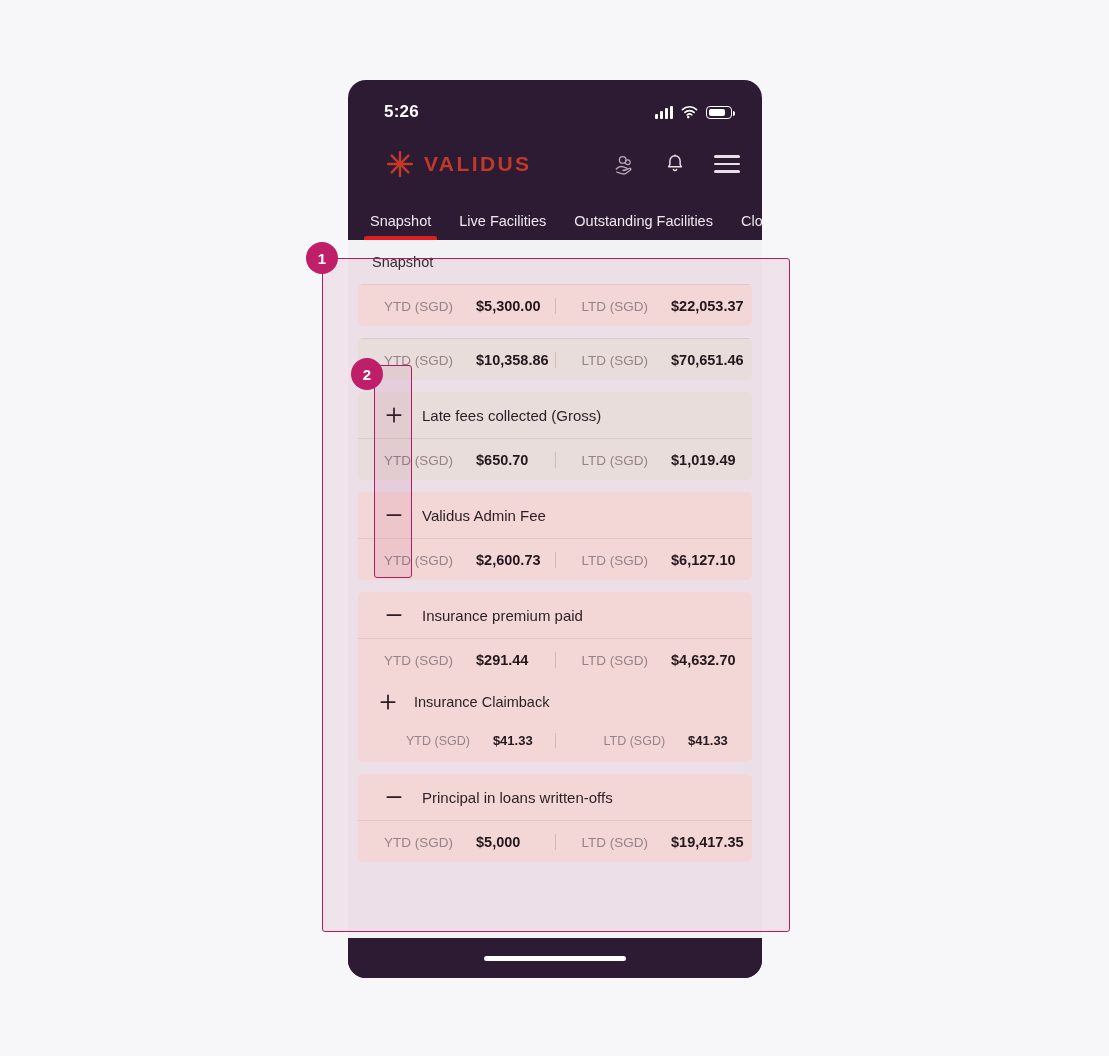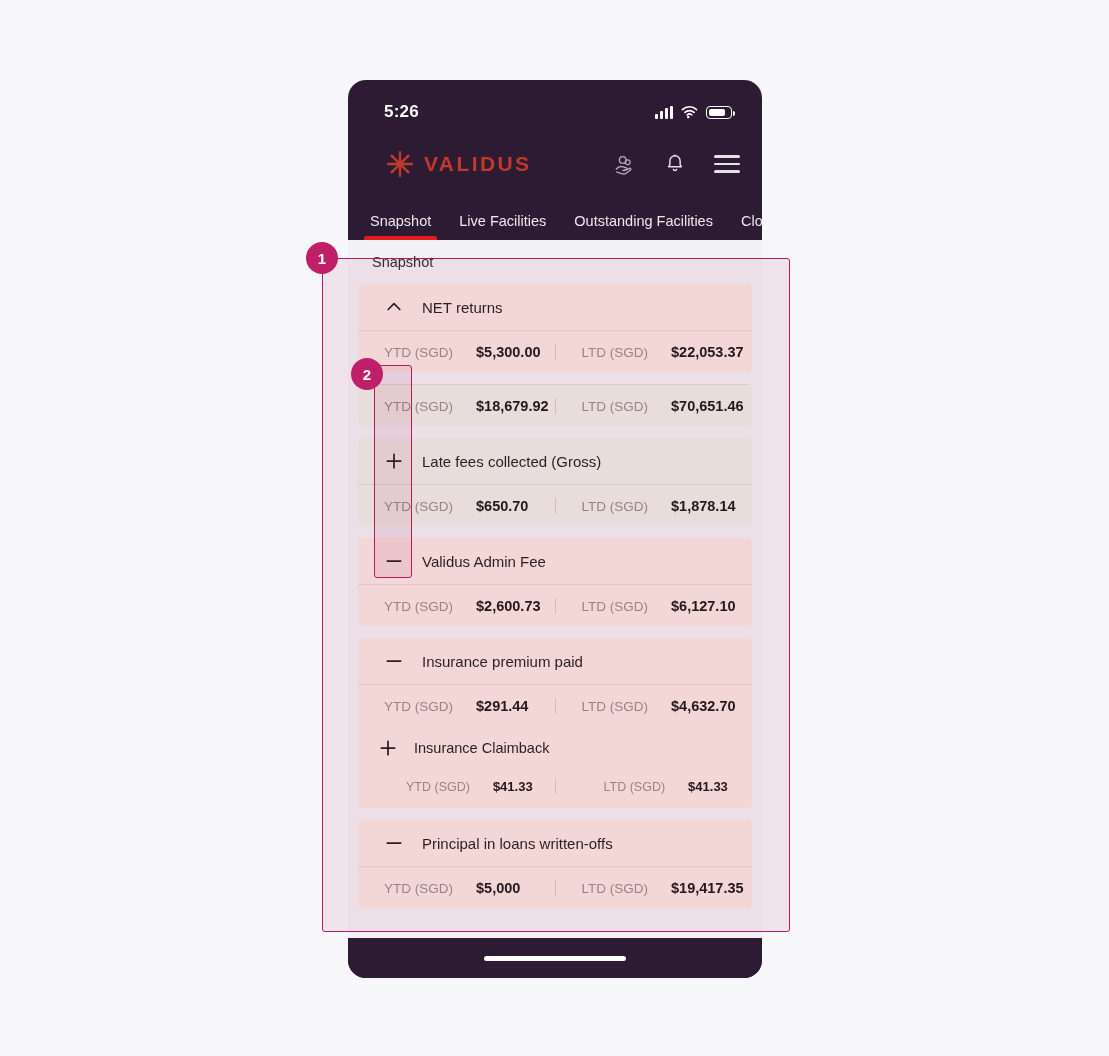--- a/index.html
+++ b/index.html
@@ -225,43 +225,37 @@
     <div class="tab">Outstanding Facilities</div>
     <div class="tab">Close Facilities</div>
   </div>
 
   <div id="content">
     <div id="page-title">Snapshot</div>
 
     <div id="card-list">
 
       <div class="card">
-        <div class="card-head">
-          <svg class="twisty" viewBox="0 0 24 24">
-            <path d="M5 15l7-7 7 7" fill="none" stroke="#1d1d1d" stroke-width="2" stroke-linecap="round" stroke-linejoin="round"></path>
-          </svg>
-          <span class="label">NET returns</span>
-        </div>
         <div class="card-values">
           <div class="vcell">
             <span class="vlabel">YTD (SGD)</span>
             <span class="vamount">$5,300.00</span>
           </div>
           <div class="vcell">
             <span class="vlabel">LTD (SGD)</span>
             <span class="vamount">$22,053.37</span>
           </div>
         </div>
       </div>
 
       <div class="card alt">
         <div class="card-values">
           <div class="vcell">
             <span class="vlabel">YTD (SGD)</span>
-            <span class="vamount">$18,679.92</span>
+            <span class="vamount">$10,358.86</span>
           </div>
           <div class="vcell">
             <span class="vlabel">LTD (SGD)</span>
             <span class="vamount">$70,651.46</span>
           </div>
         </div>
       </div>
 
       <div class="card alt">
         <div class="card-head">
@@ -270,21 +264,21 @@
           </svg>
           <span class="label">Late fees collected (Gross)</span>
         </div>
         <div class="card-values">
           <div class="vcell">
             <span class="vlabel">YTD (SGD)</span>
             <span class="vamount">$650.70</span>
           </div>
           <div class="vcell">
             <span class="vlabel">LTD (SGD)</span>
-            <span class="vamount">$1,878.14</span>
+            <span class="vamount">$1,019.49</span>
           </div>
         </div>
       </div>
 
       <div class="card">
         <div class="card-head">
           <svg class="twisty" viewBox="0 0 24 24">
             <path d="M4 12h16" fill="none" stroke="#1d1d1d" stroke-width="2.1" stroke-linecap="round"></path>
           </svg>
           <span class="label">Validus Admin Fee</span>

